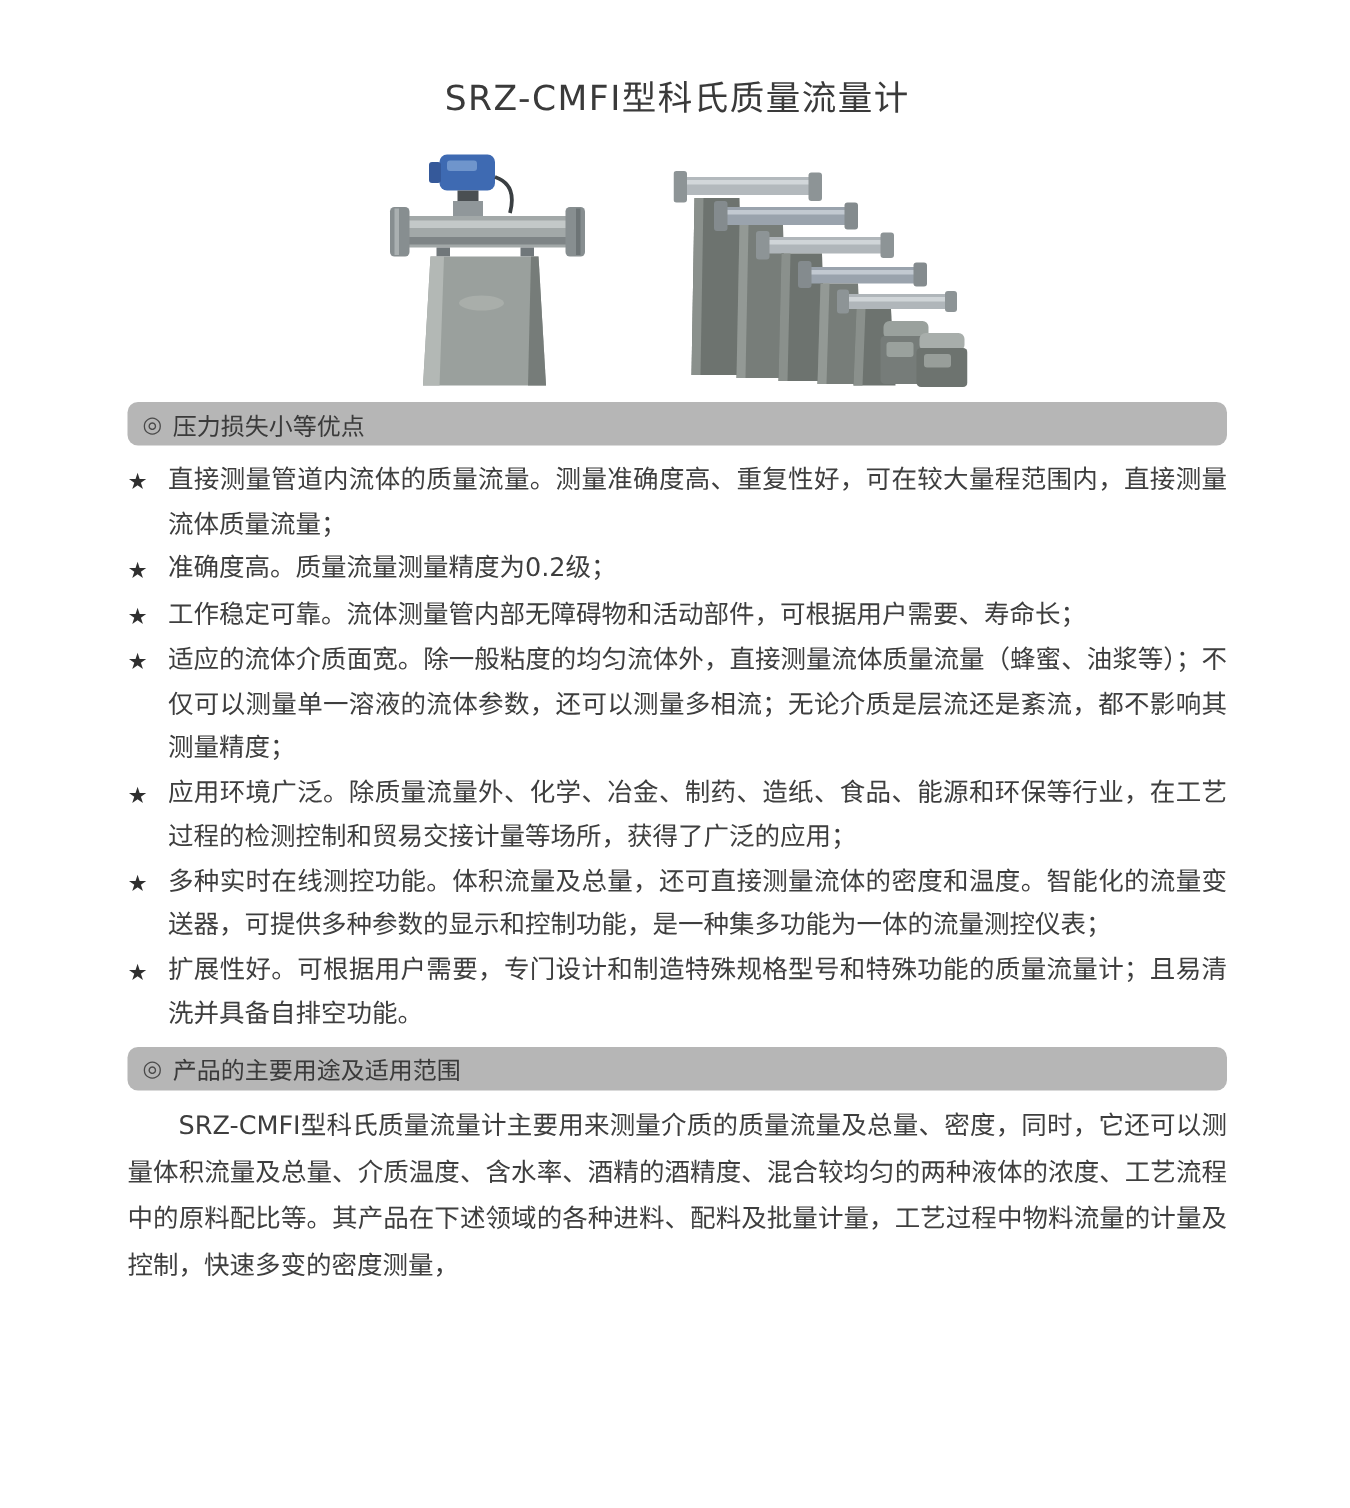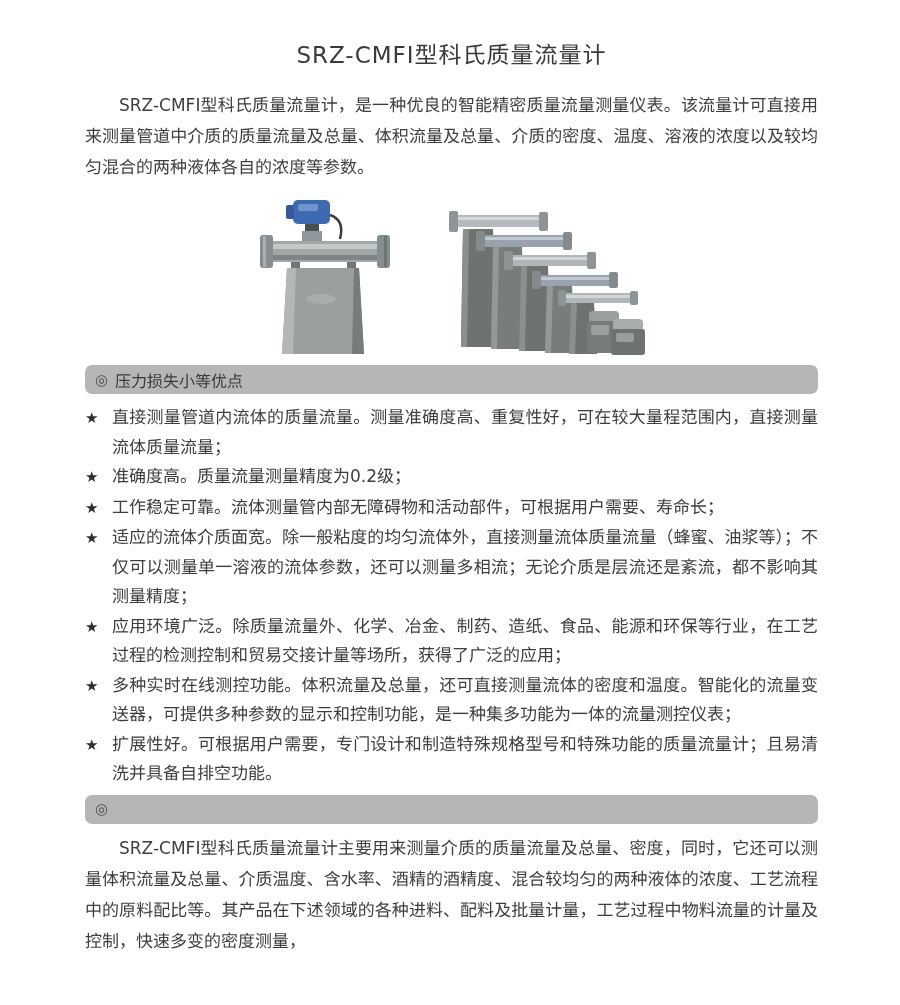--- a/index.html
+++ b/index.html
@@ -6,21 +6,21 @@
   html, body { margin: 0; padding: 0; }
   body {
     width: 900px; height: 1005px;
     background: #ffffff;
     font-family: "DejaVu Sans", "Liberation Sans", sans-serif;
     color: #3e3e3e;
     overflow: hidden;
   }
   .page {
     width: 900px; height: 1005px;
-    padding: 24px 82px 0 85px;
+    padding: 34px 82px 0 85px;
   }
   .doc-title {
     margin: 12px 0 20px 0;
     font-size: 23px;
     font-weight: 500;
     letter-spacing: 1px;
     text-align: center;
     color: #3a3a3a;
   }
   .para {
@@ -79,21 +79,20 @@
   }
   .usage-para { margin-top: 6px; }
 </style>
 </head>
 <body>
 
 <div class="page">
 
   <h1 class="doc-title">SRZ-CMFI型科氏质量流量计</h1>
 
-  <p class="para">SRZ-CMFI型科氏质量流量计，是一种优良的智能精密质量流量测量仪表。该流量计可直接用来测量管道中介质的质量流量及总量、体积流量及总量、介质的密度、温度、溶液的浓度以及较均匀混合的两种液体各自的浓度等参数。</p>
 
   <div class="figures">
 
     <svg width="132" height="158" viewBox="0 0 132 158" aria-hidden="true">
       <g>
         <rect x="34" y="3" width="37" height="24" rx="5" fill="#3e6ab2"></rect>
         <rect x="39" y="7" width="20" height="7" rx="2" fill="#6f95cc"></rect>
         <rect x="27" y="8" width="8" height="14" rx="2" fill="#35599a"></rect>
         <path d="M71 18 q15 5 10 24" stroke="#3a3f42" stroke-width="2.5" fill="none"></path>
       </g>
@@ -205,17 +204,18 @@
       <span class="ftext">多种实时在线测控功能。体积流量及总量，还可直接测量流体的密度和温度。智能化的流量变送器，可提供多种参数的显示和控制功能，是一种集多功能为一体的流量测控仪表；</span>
     </li>
     <li>
       <span class="star">★</span>
       <span class="ftext">扩展性好。可根据用户需要，专门设计和制造特殊规格型号和特殊功能的质量流量计；且易清洗并具备自排空功能。</span>
     </li>
   </ul>
 
   <div class="section-bar">
     <span class="sec-icon">◎</span>
+    <span>产品的主要用途及适用范围</span>
   </div>
 
   <p class="para usage-para">SRZ-CMFI型科氏质量流量计主要用来测量介质的质量流量及总量、密度，同时，它还可以测量体积流量及总量、介质温度、含水率、酒精的酒精度、混合较均匀的两种液体的浓度、工艺流程中的原料配比等。其产品在下述领域的各种进料、配料及批量计量，工艺过程中物料流量的计量及控制，快速多变的密度测量，</p>
 
 </div>
 
 </body></html>

